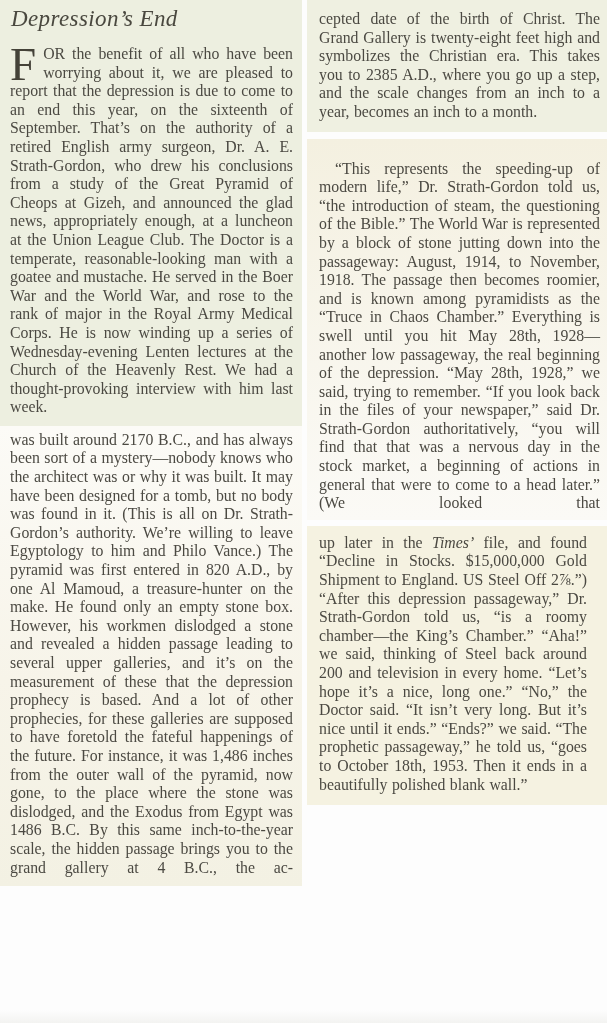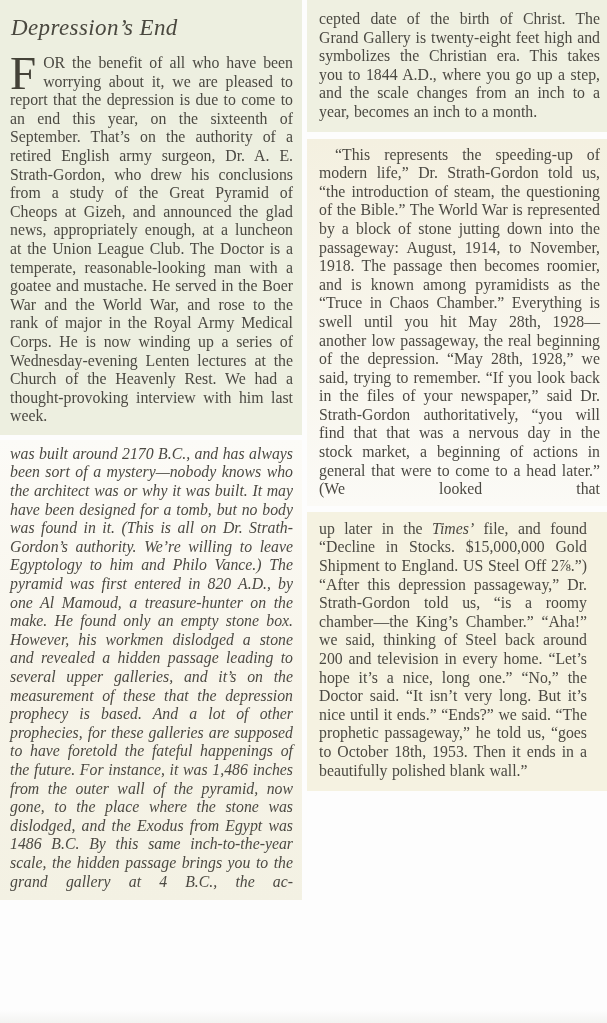--- a/index.html
+++ b/index.html
@@ -12,27 +12,27 @@
     overflow: hidden;
     background: #fdfdfd;
     font-family: "Liberation Serif", "DejaVu Serif", serif;
     color: #4b4942;
   }
   .col { position: absolute; top: 0; }
   .col-left  { left: 0;    width: 302px; }
   .col-right { left: 307px; width: 300px; }
 
   .block { box-sizing: border-box; }
-  .block-l1 { background: #edefe0; padding: 15px 9px 9px 10px; }
+  .block-l1 { background: #edefe0; padding: 6px 9px 9px 10px; }
   .block-l2 { background: #f8f4e3; margin-top: 4px; padding: 8px 9px 9px 10px; }
   .block-l3 { background: linear-gradient(180deg, #fcfbf7 0%, #f7f4e9 55%, #f3f1e3 100%);
-              margin-top: 5px; padding: 5px 9px 9px 10px; font-style: italic; }
+              padding: 5px 9px 9px 10px; }
   .block-r1 { background: #eff0e1; padding: 10px 7px 10px 12px; }
   .block-r2 { background: linear-gradient(180deg, #f4f0e0 0%, #fbfaf6 100%);
-              margin-top: 7px; padding: 7px 7px 7px 12px; }
+              margin-top: 7px; padding: 21px 7px 7px 12px; }
   .block-r3 { background: #f5f2e1; margin-top: 6px; padding: 8px 20px 11px 12px; }
 
   .title {
     font-size: 23px;
     font-style: italic;
     font-weight: normal;
     letter-spacing: 0.4px;
     margin: 0 0 13px 1px;
     color: #4a483f;
   }
@@ -75,21 +75,21 @@
 
     <div class="block block-l3">
       <p class="body-text jlast">was built around 2170 B.C., and has always been sort of a mystery—nobody knows who the architect was or why it was built.  It may have been designed for a tomb, but no body was found in it.  (This is all on Dr. Strath-Gordon’s authority. We’re willing to leave Egyptology to him and Philo Vance.)  The pyramid was first entered in 820 A.D., by one Al Mamoud, a treasure-hunter on the make. He found only an empty stone box. However, his workmen dislodged a stone and revealed a hidden passage leading to several upper galleries, and it’s on the measurement of these that the depression prophecy is based.  And a lot of other prophecies, for these galleries are supposed to have foretold the fateful happenings of the future.  For instance, it was 1,486 inches from the outer wall of the pyramid, now gone, to the place where the stone was dislodged, and the Exodus from Egypt was 1486 B.C.  By this same inch-to-the-year scale, the hidden passage brings you to the grand gallery at 4 B.C., the ac-</p>
     </div>
 
   </div>
 
   <div class="col col-right">
 
     <div class="block block-r1">
-      <p class="body-text">cepted date of the birth of Christ.  The Grand Gallery is twenty-eight feet high and symbolizes the Christian era.  This takes you to 1844 A.D., where you go up a step, and the scale changes from an inch to a year, becomes an inch to a month.</p>
+      <p class="body-text">cepted date of the birth of Christ.  The Grand Gallery is twenty-eight feet high and symbolizes the Christian era.  This takes you to 2385 A.D., where you go up a step, and the scale changes from an inch to a year, becomes an inch to a month.</p>
     </div>
 
     <div class="block block-r2">
       <p class="body-text indent jlast">“This represents the speeding-up of modern life,” Dr. Strath-Gordon told us, “the introduction of steam, the questioning of the Bible.”  The World War is represented by a block of stone jutting down into the passageway: August, 1914, to November, 1918. The passage then becomes roomier, and is known among pyramidists as the “Truce in Chaos Chamber.”  Everything is swell until you hit May 28th, 1928—another low passageway, the real beginning of the depression.  “May 28th, 1928,” we said, trying to remember.  “If you look back in the files of your newspaper,” said Dr. Strath-Gordon authoritatively, “you will find that that was a nervous day in the stock market, a beginning of actions in general that were to come to a head later.” (We looked that</p>
     </div>
 
     <div class="block block-r3">
       <p class="body-text"><span>up later in the </span><span class="italic">Times’</span><span> file, and found “Decline in Stocks. $15,000,000 Gold Shipment to England. US Steel Off 2⅞.”)  “After this depression passageway,” Dr. Strath-Gordon told us, “is a roomy chamber—the King’s Chamber.”  “Aha!” we said, thinking of Steel back around 200 and television in every home.  “Let’s hope it’s a nice, long one.”  “No,” the Doctor said.  “It isn’t very long. But it’s nice until it ends.” “Ends?”  we  said.  “The  prophetic passageway,” he told us, “goes to October 18th, 1953. Then it ends in a beautifully polished blank wall.”</span></p>
     </div>
 

